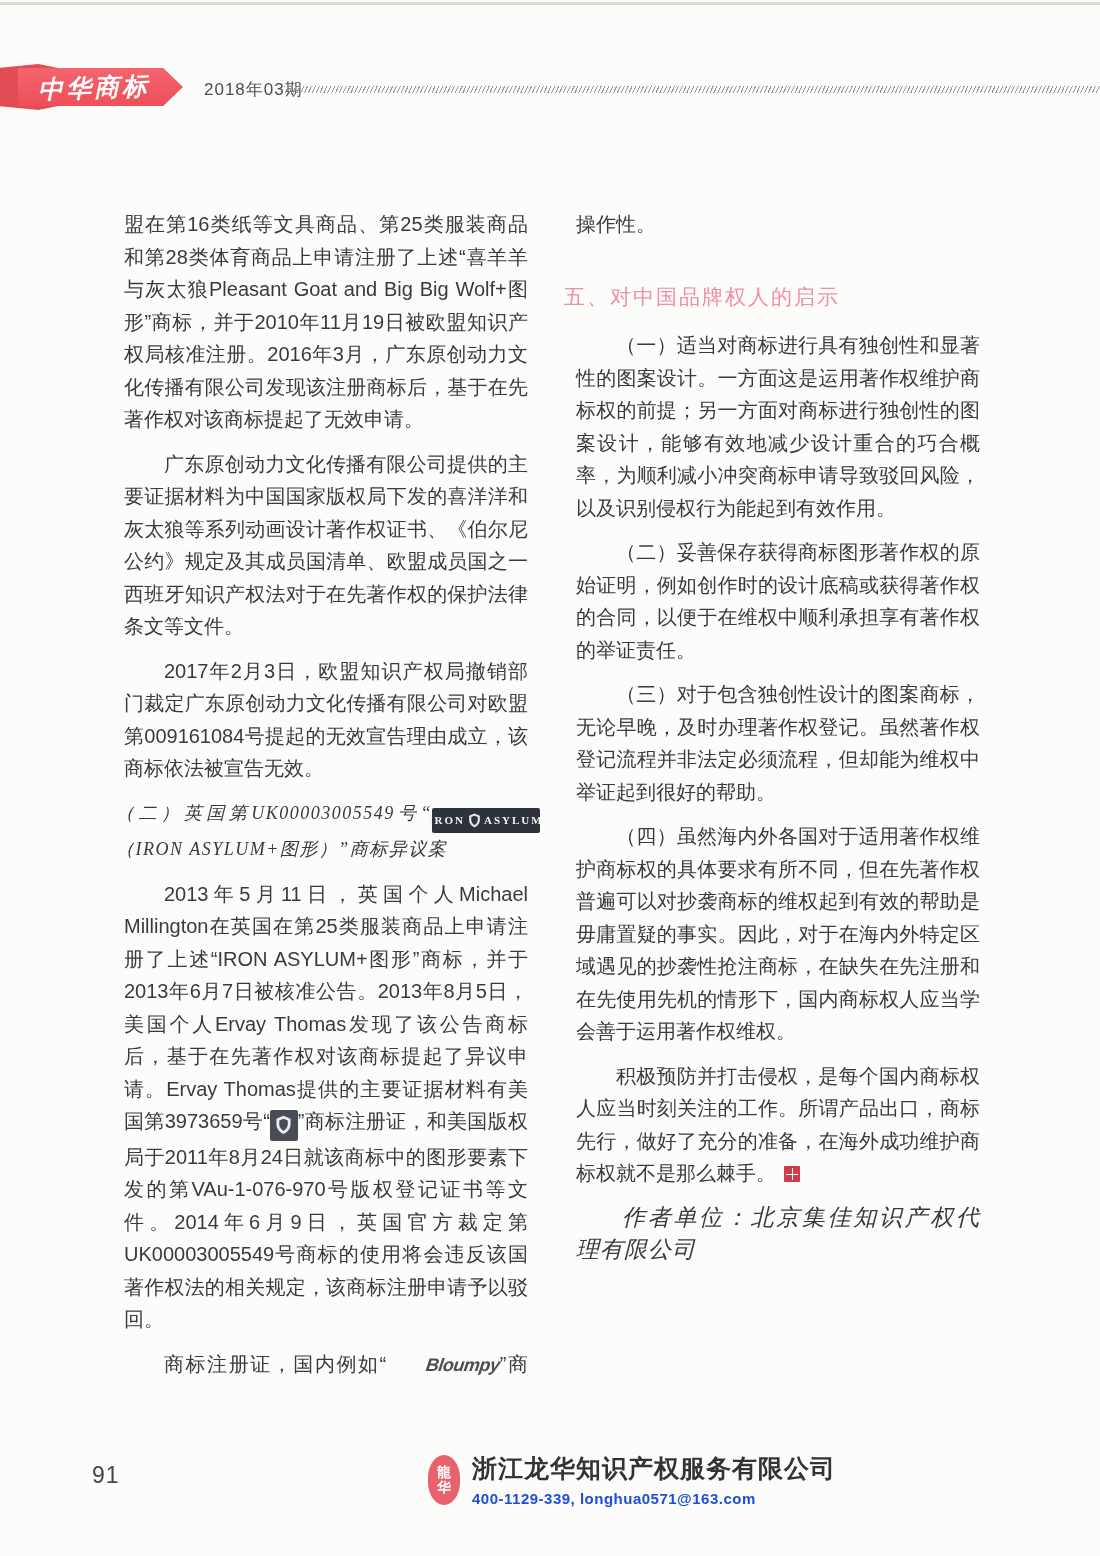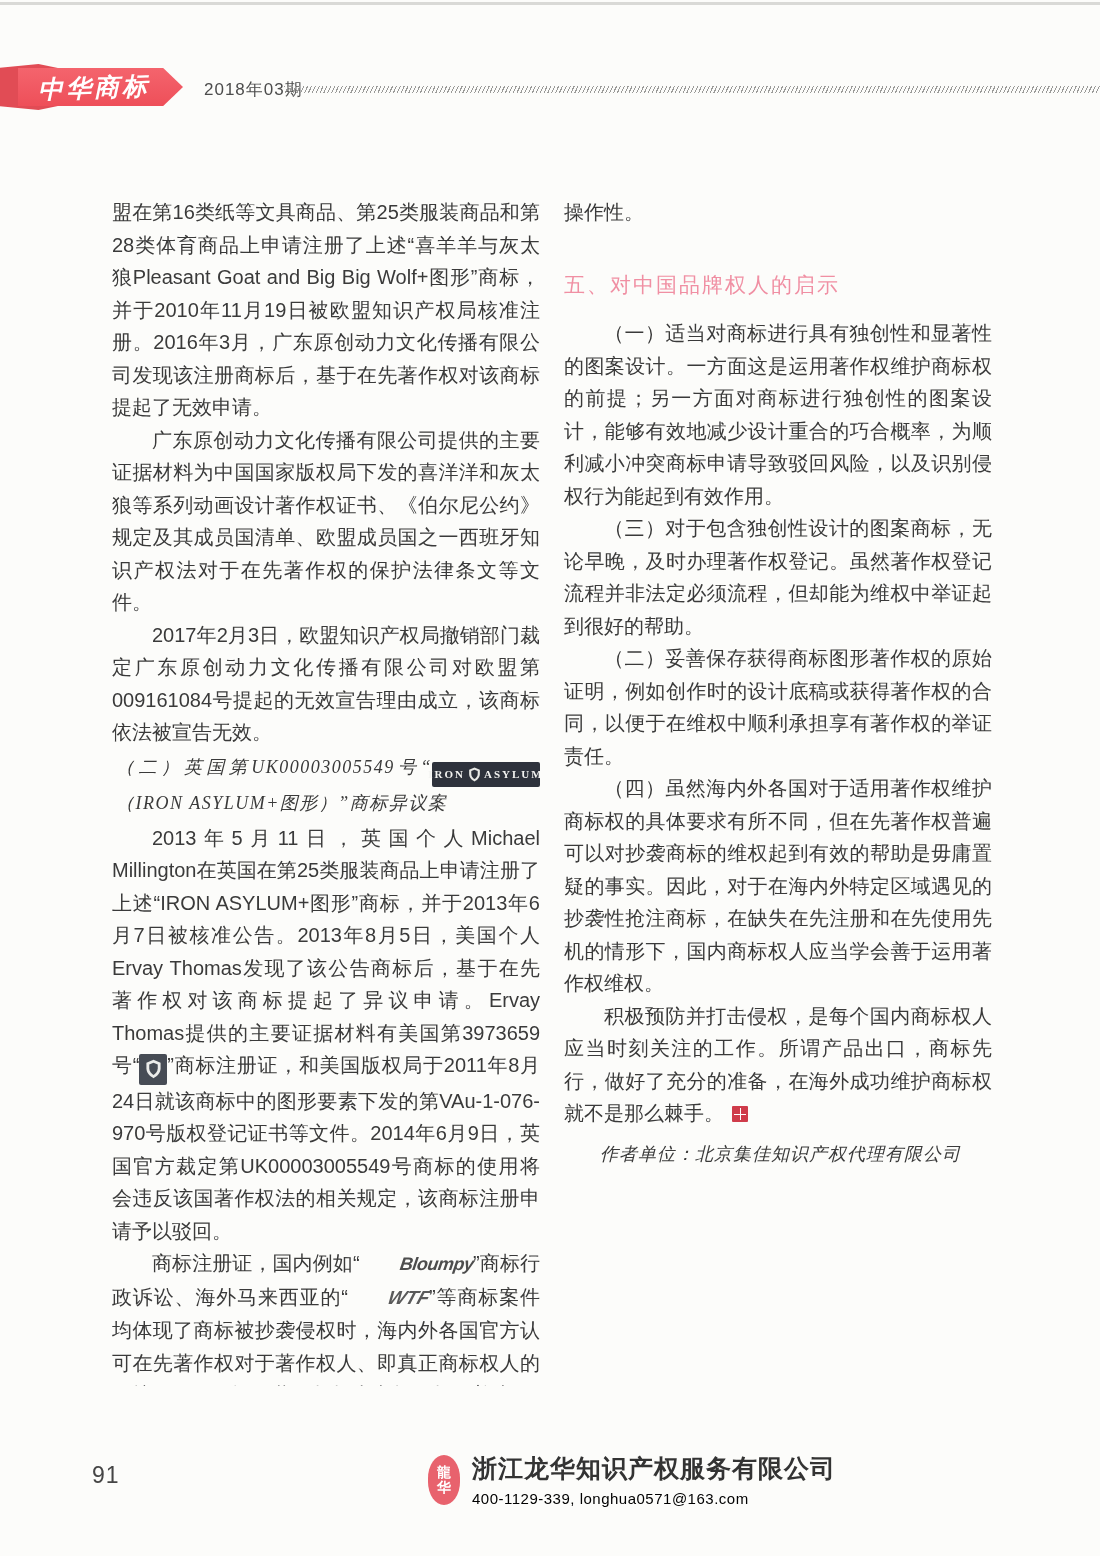--- a/index.html
+++ b/index.html
@@ -52,21 +52,21 @@
   
   .col{
     position:absolute;top:196px;width:428px;height:1190px;
     font-size:20px;line-height:32.5px;
     text-align:justify;
     color:#3a3a3a;
     overflow:hidden;
   }
   .col-left{left:112px;}
   .col-right{left:564px;}
-  .col p{margin:0;text-indent:2em;}
+  .col p{margin:12px;text-indent:2em;}
   .col p.noindent{text-indent:0;}
 
   .kai{
     font-family:"Liberation Serif","DejaVu Serif",serif;
     font-style:italic;
   }
   .case-heading{
     font-size:18px;letter-spacing:1.5px;
     text-indent:0 !important;
     padding-left:4px;
@@ -122,21 +122,21 @@
     background-image:
       linear-gradient(#fff,#fff),
       linear-gradient(#fff,#fff);
     background-size:1px 12px,12px 1px;
     background-position:center center;
     background-repeat:no-repeat;
     border-radius:1px;
   }
 
   .author-line{
-    font-size:18px;
+    font-size:23px;
     margin-top:8px !important;
     letter-spacing:1px;
   }
 
   
   .page-num{
     position:absolute;left:92px;top:1462px;
     font-size:23px;color:#454545;letter-spacing:1px;
   }
   .publisher{
@@ -149,21 +149,21 @@
     border-radius:50%/46%;
     display:flex;flex-direction:column;align-items:center;justify-content:center;
     color:#fff;font-size:14px;line-height:15px;
     font-family:"Liberation Serif","DejaVu Serif",serif;
     font-weight:bold;
   }
   .pub-text .pub-name{
     font-size:25px;font-weight:bold;color:#333;letter-spacing:1px;
   }
   .pub-text .pub-contact{
-    font-size:15px;font-weight:normal;color:#000000;margin-top:5px;letter-spacing:0.5px;
+    font-size:15px;font-weight:bold;color:#1d4ed8;margin-top:5px;letter-spacing:0.5px;
   }
 </style>
 </head>
 <body>
 
 <div class="page">
   <div class="scan-edge"></div>
 
   <div class="banner-tail"></div>
   <div class="banner">
@@ -201,22 +201,22 @@
       <span>商标注册证，国内例如“</span><span class="logo-bloumpy">Bloumpy</span><span>”商标行政诉讼、海外马来西亚的“</span><span class="logo-wtf">WTF</span><span>”等商标案件均体现了商标被抄袭侵权时，海内外各国官方认可在先著作权对于著作权人、即真正商标权人的保护，体现了运用著作权打击商标侵权的普遍可</span>
     </p>
   </div>
 
   <div class="col col-right">
     <p class="noindent">操作性。</p>
 
     <h3 class="section-heading">五、对中国品牌权人的启示</h3>
 
     <p>（一）适当对商标进行具有独创性和显著性的图案设计。一方面这是运用著作权维护商标权的前提；另一方面对商标进行独创性的图案设计，能够有效地减少设计重合的巧合概率，为顺利减小冲突商标申请导致驳回风险，以及识别侵权行为能起到有效作用。</p>
+    <p>（二）妥善保存获得商标图形著作权的原始证明，例如创作时的设计底稿或获得著作权的合同，以便于在维权中顺利承担享有著作权的举证责任。</p>
     <p>（三）对于包含独创性设计的图案商标，无论早晚，及时办理著作权登记。虽然著作权登记流程并非法定必须流程，但却能为维权中举证起到很好的帮助。</p>
-    <p>（二）妥善保存获得商标图形著作权的原始证明，例如创作时的设计底稿或获得著作权的合同，以便于在维权中顺利承担享有著作权的举证责任。</p>
     <p>（四）虽然海内外各国对于适用著作权维护商标权的具体要求有所不同，但在先著作权普遍可以对抄袭商标的维权起到有效的帮助是毋庸置疑的事实。因此，对于在海内外特定区域遇见的抄袭性抢注商标，在缺失在先注册和在先使用先机的情形下，国内商标权人应当学会善于运用著作权维权。</p>
 
     <p>
       <span>积极预防并打击侵权，是每个国内商标权人应当时刻关注的工作。所谓产品出口，商标先行，做好了充分的准备，在海外成功维护商标权就不是那么棘手。</span><span class="end-stamp"></span>
     </p>
 
     <p class="kai author-line">作者单位：北京集佳知识产权代理有限公司</p>
   </div>
 
   <span class="page-num">91</span>

